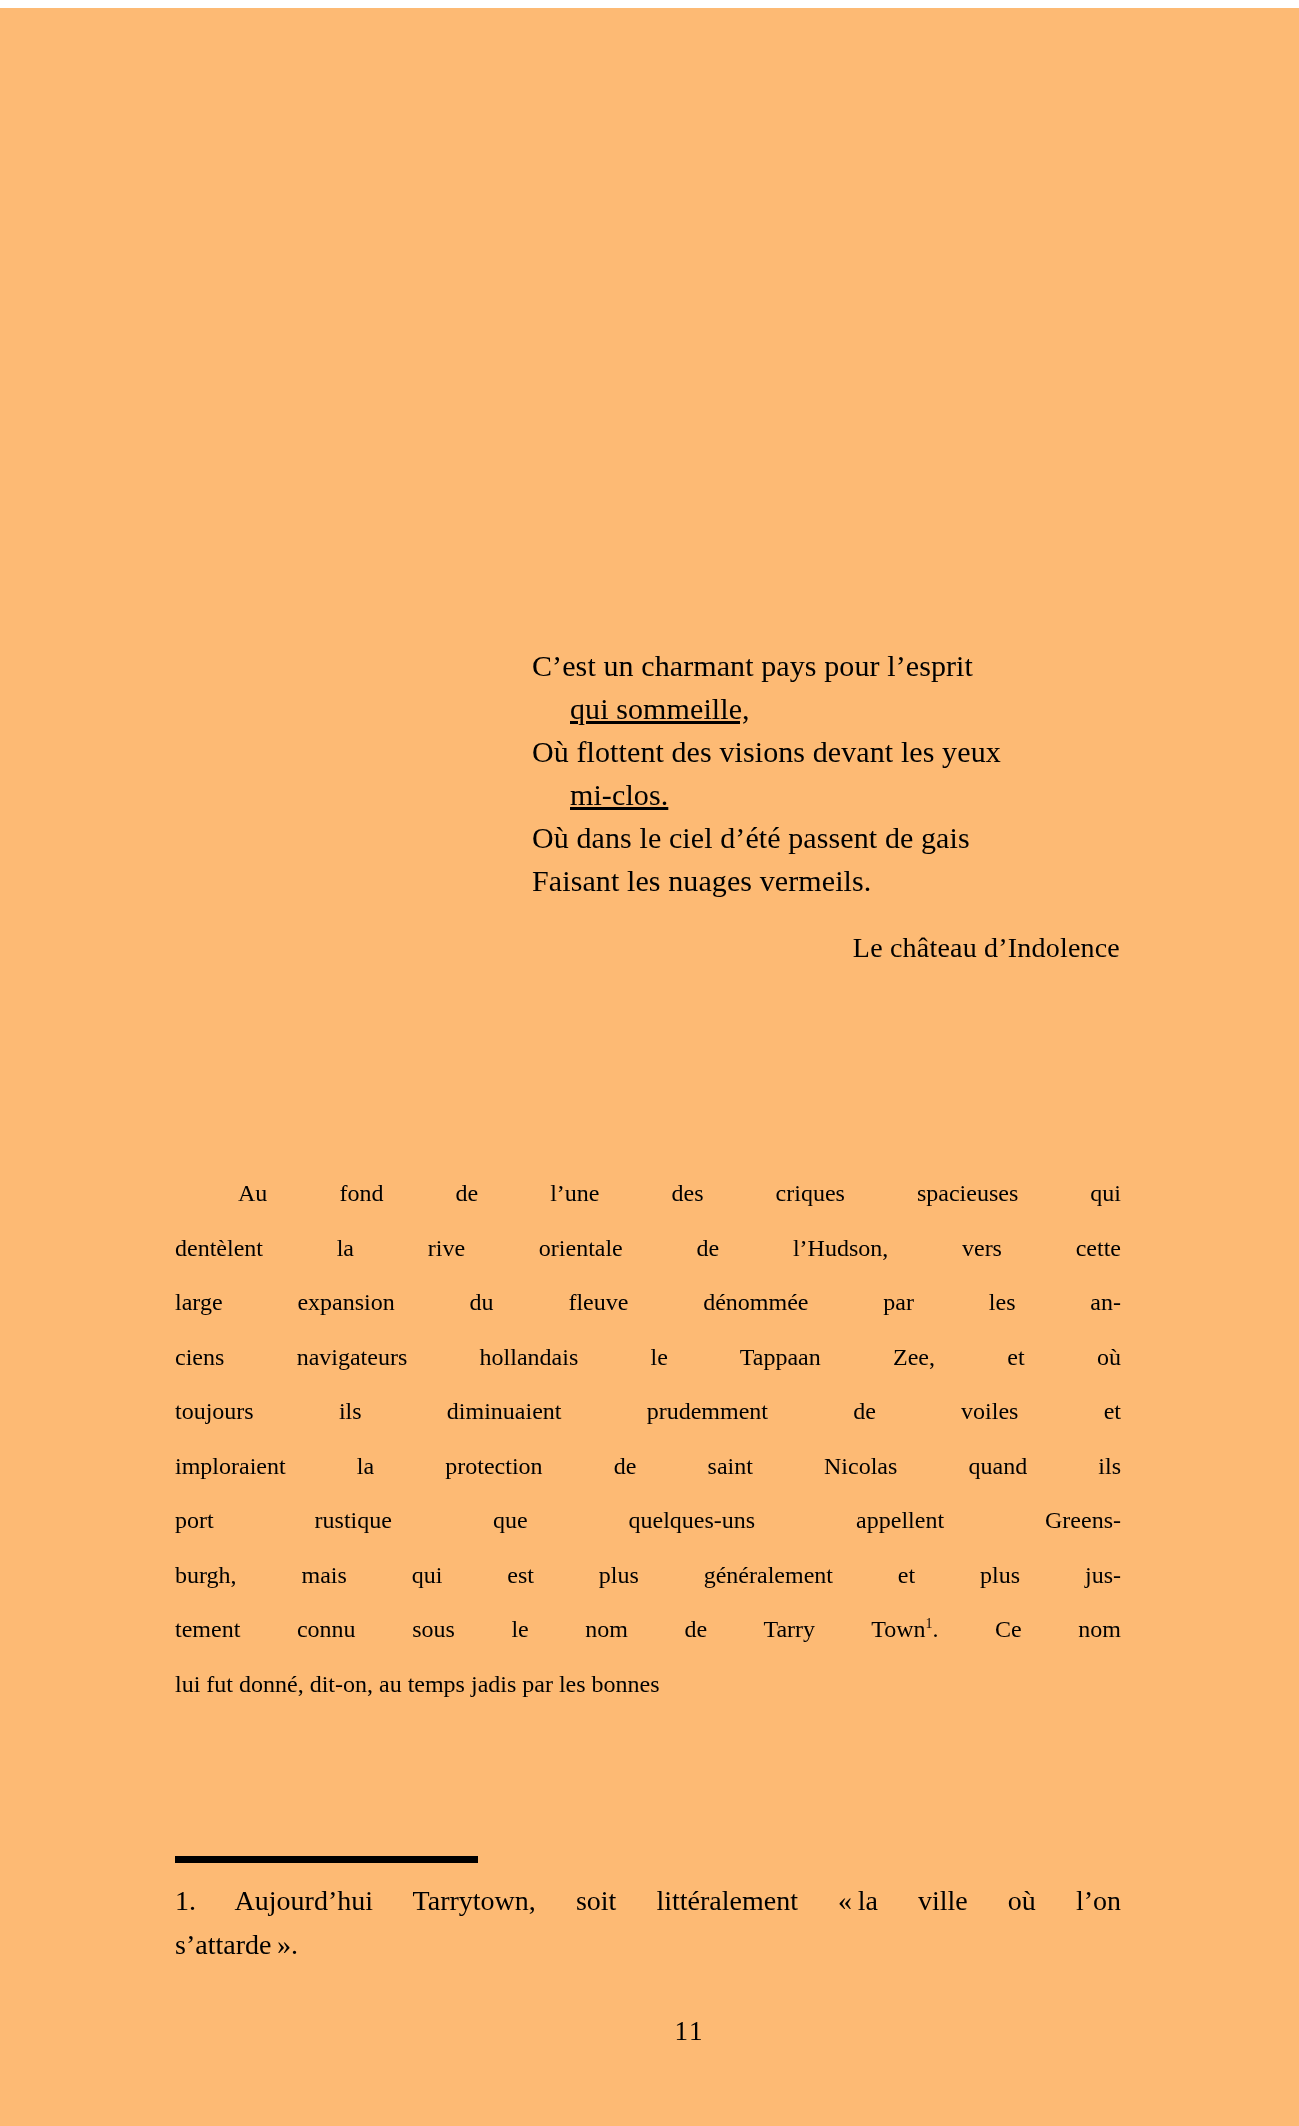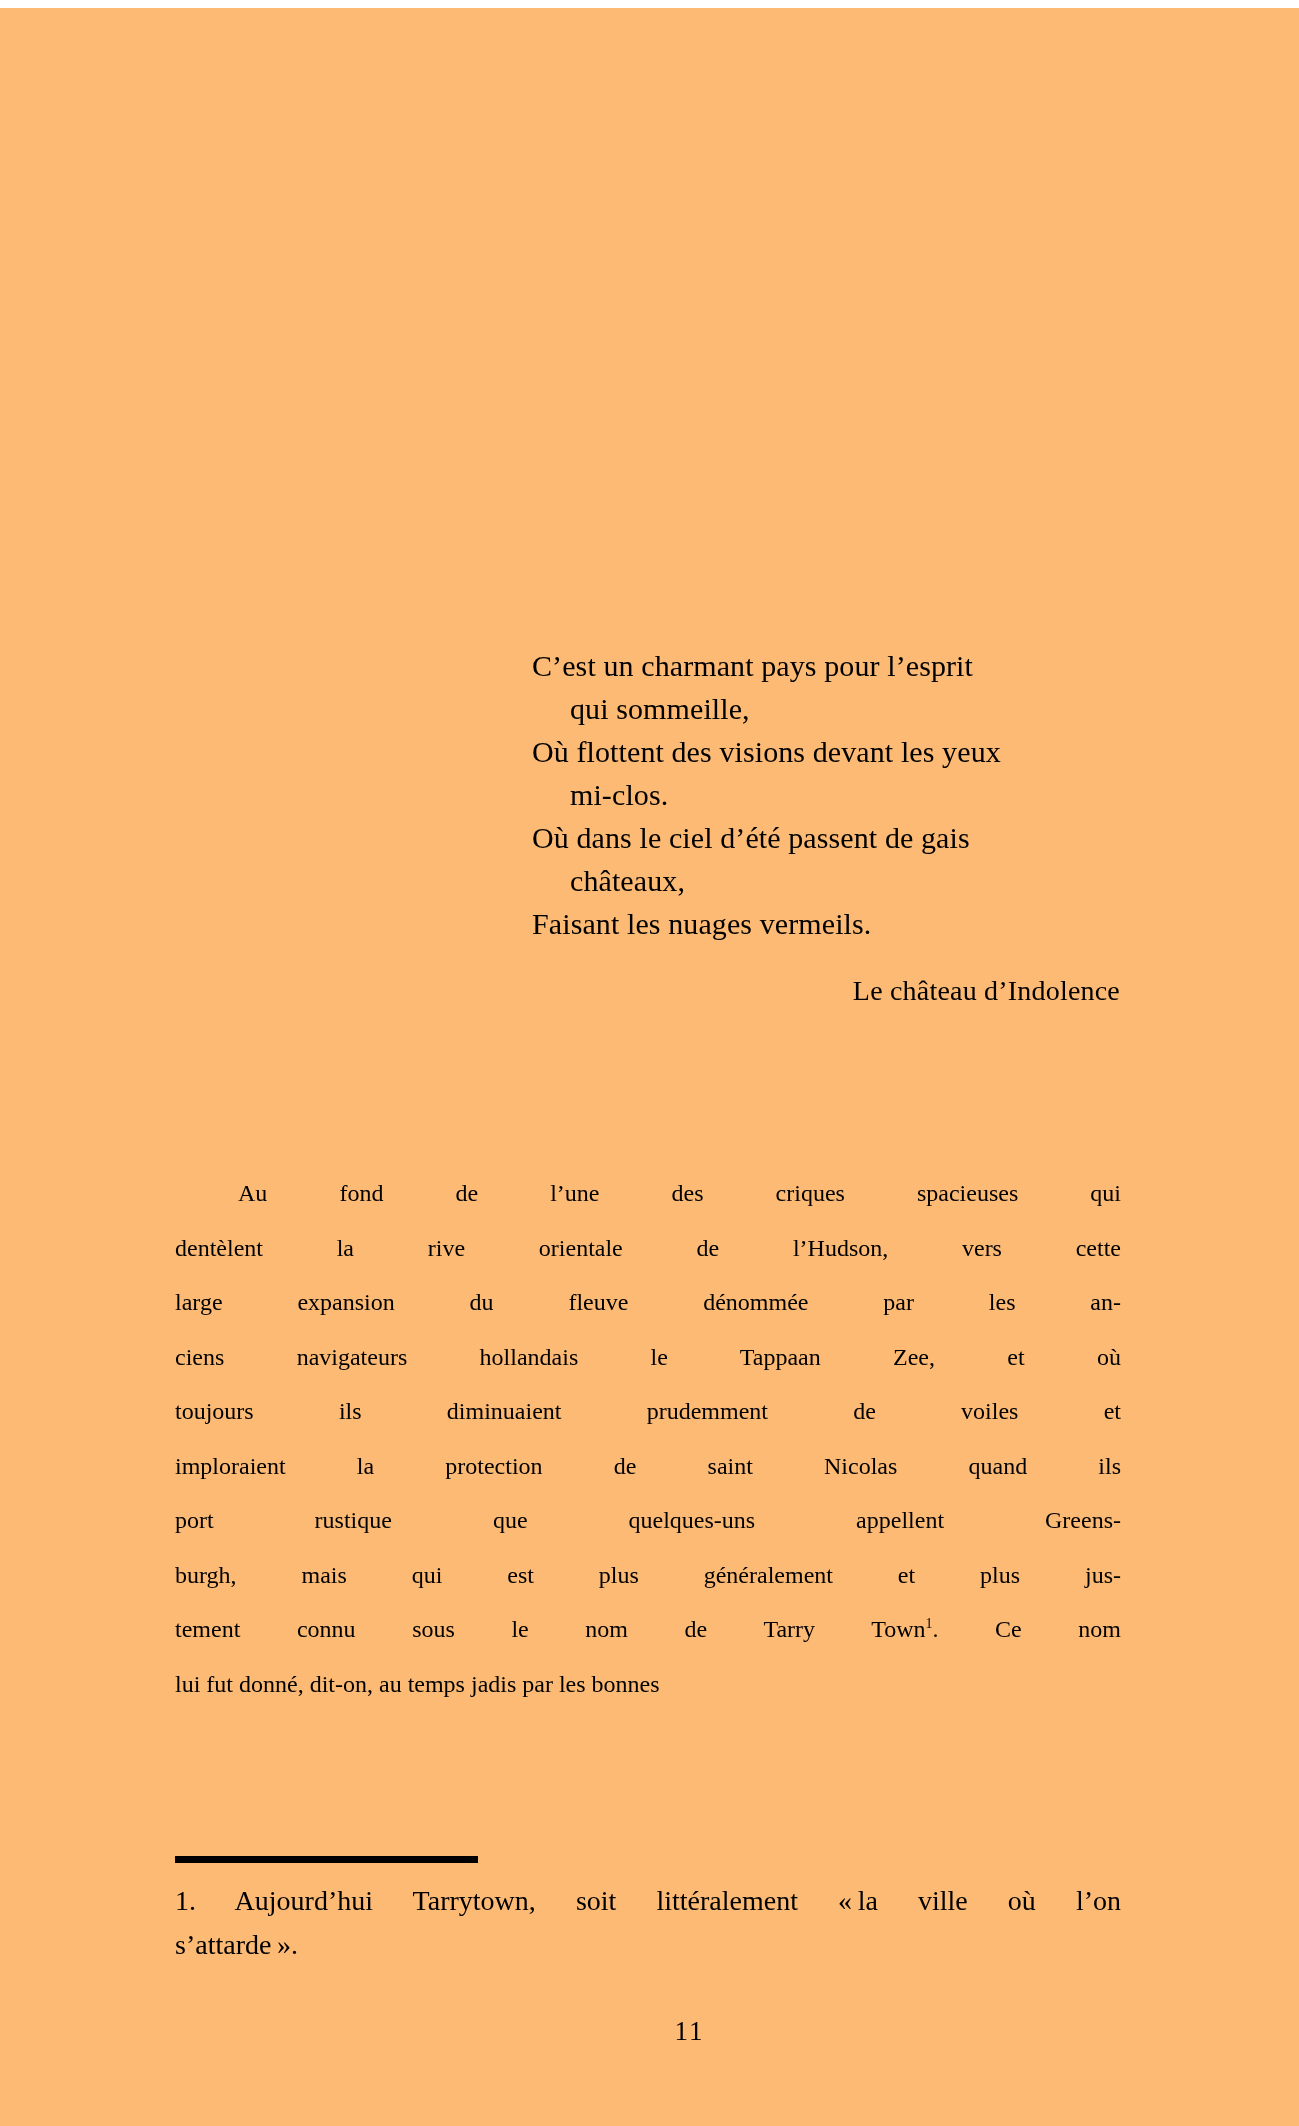--- a/index.html
+++ b/index.html
@@ -27,20 +27,21 @@
   }
   .epigraph-line {
     font-size: 30px;
     line-height: 43px;
     text-align: left;
     white-space: pre;
     letter-spacing: 0.1px;
   }
   .epigraph-line.cont {
     padding-left: 38px;
+    text-decoration: underline;
   }
   .epigraph-source {
     margin-top: 26px;
     font-size: 28px;
     line-height: 40px;
     text-align: right;
     letter-spacing: 0.2px;
   }
 
   
@@ -124,21 +125,20 @@
 <body>
 
 <div class="page">
 
   <div class="epigraph">
     <div class="epigraph-line">C’est un charmant pays pour l’esprit</div>
     <div class="epigraph-line cont">qui sommeille,</div>
     <div class="epigraph-line">Où flottent des visions devant les yeux</div>
     <div class="epigraph-line cont">mi-clos.</div>
     <div class="epigraph-line">Où dans le ciel d’été passent de gais</div>
-    <div class="epigraph-line cont">châteaux,</div>
     <div class="epigraph-line">Faisant les nuages vermeils.</div>
     <div class="epigraph-source">Le château d’Indolence</div>
   </div>
 
   <div class="body-block">
     <div class="body-paragraph">
       <span class="body-line first">Au fond de l’une des criques spacieuses qui</span>
       <span class="body-line">dentèlent la rive orientale de l’Hudson, vers cette</span>
       <span class="body-line">large expansion du fleuve dénommée par les an-</span>
       <span class="body-line">ciens navigateurs hollandais le Tappaan Zee, et où</span>

